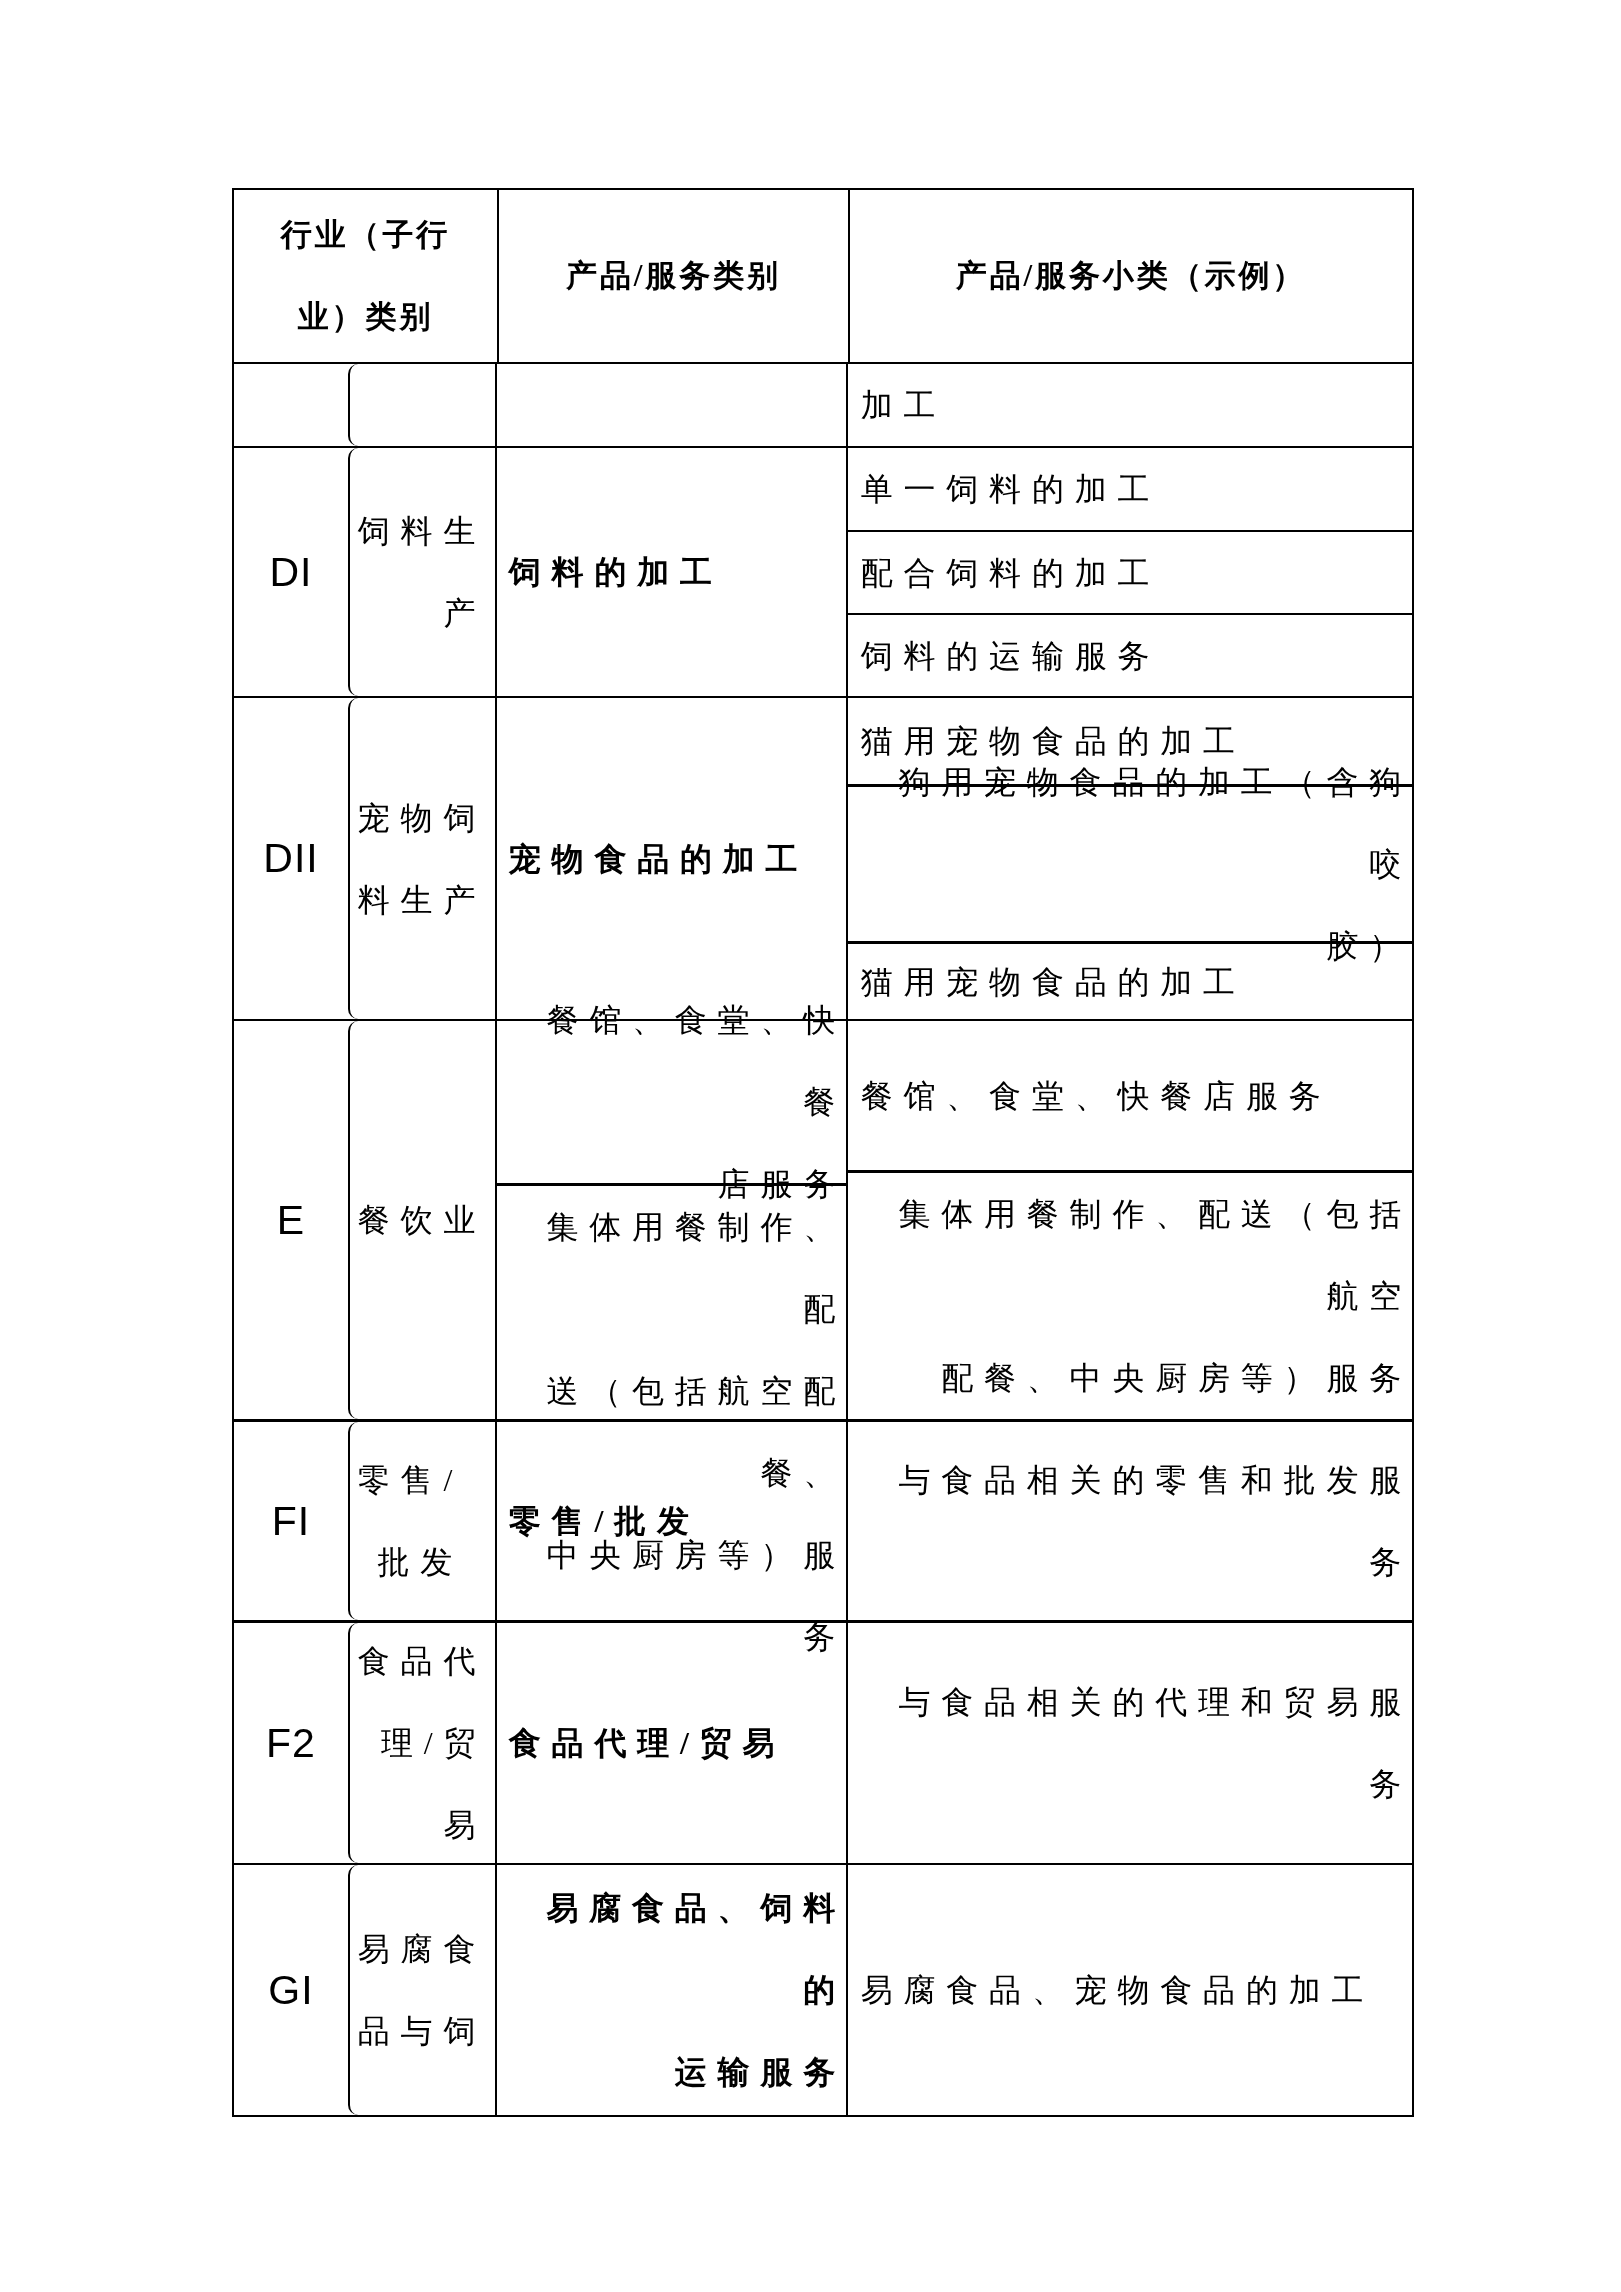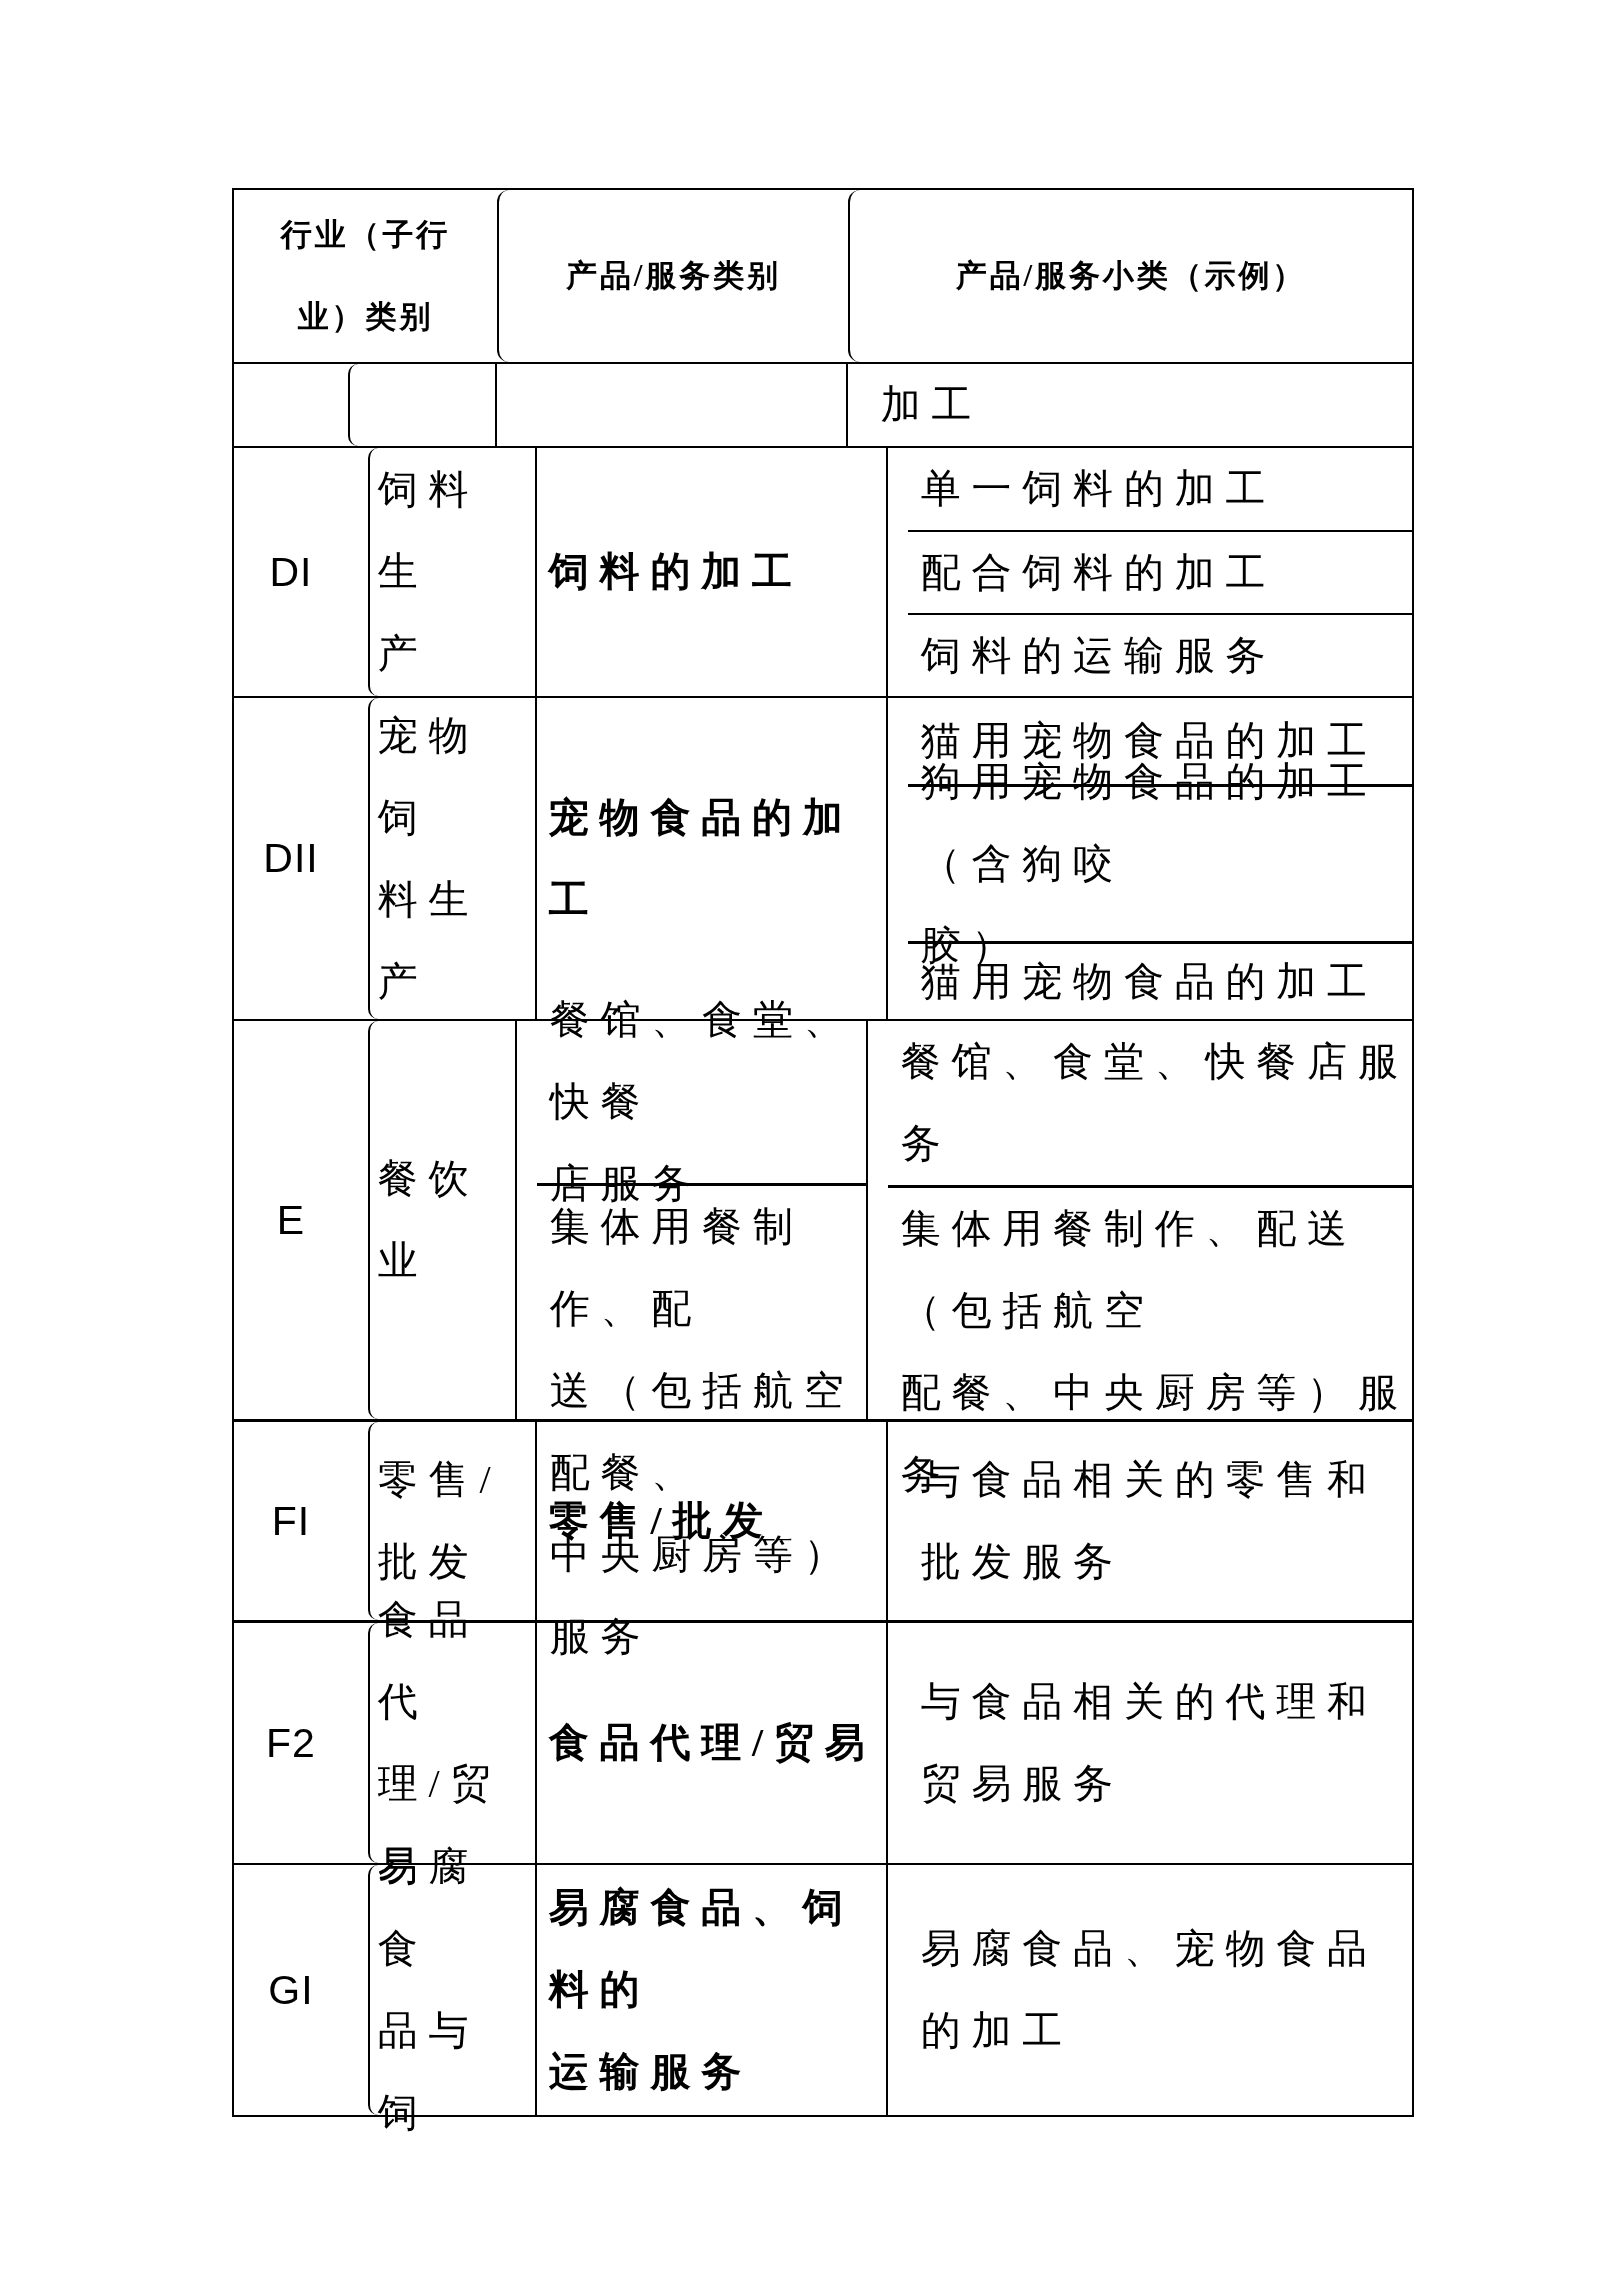--- a/index.html
+++ b/index.html
@@ -34,29 +34,28 @@
   .bl{border-left:2px solid #000;}
   .cA{width:114px;flex:none;display:flex;align-items:center;justify-content:center;border-radius:16px;}
   .cB{width:147px;flex:none;display:flex;align-items:center;border-radius:10px;}
   .cC{width:351px;flex:none;display:flex;align-items:center;}
   .cD{flex:1;display:flex;flex-direction:column;}
   .cAB{width:263px;flex:none;}
   .hd{
     display:flex;align-items:center;justify-content:center;text-align:center;
     font-weight:bold;font-size:31px;line-height:82px;letter-spacing:2.9px;
     white-space:pre-line;
-    border-radius:12px;
   }
   .code{
     font-family:"Liberation Sans","DejaVu Sans",sans-serif;
     font-size:41px;letter-spacing:1px;
   }
   .zh{
-    font-size:40px;line-height:82px;letter-spacing:10.8px;
-    white-space:pre-line;text-align:left;margin-left:20px;
+    font-size:32px;line-height:82px;letter-spacing:10.8px;
+    white-space:pre-line;text-align:right;
   }
   .ind{padding-left:7.8px;}
   .cat{padding-left:11.8px;font-weight:bold;}
   .stack{display:flex;flex-direction:column;}
   .sub{
     box-sizing:border-box;border-top:2px solid #000;
     display:flex;align-items:center;padding-left:12.7px;
   }
   .sub.first{border-top:none;}
   .sub.t4{border-top-width:3.9px;}

